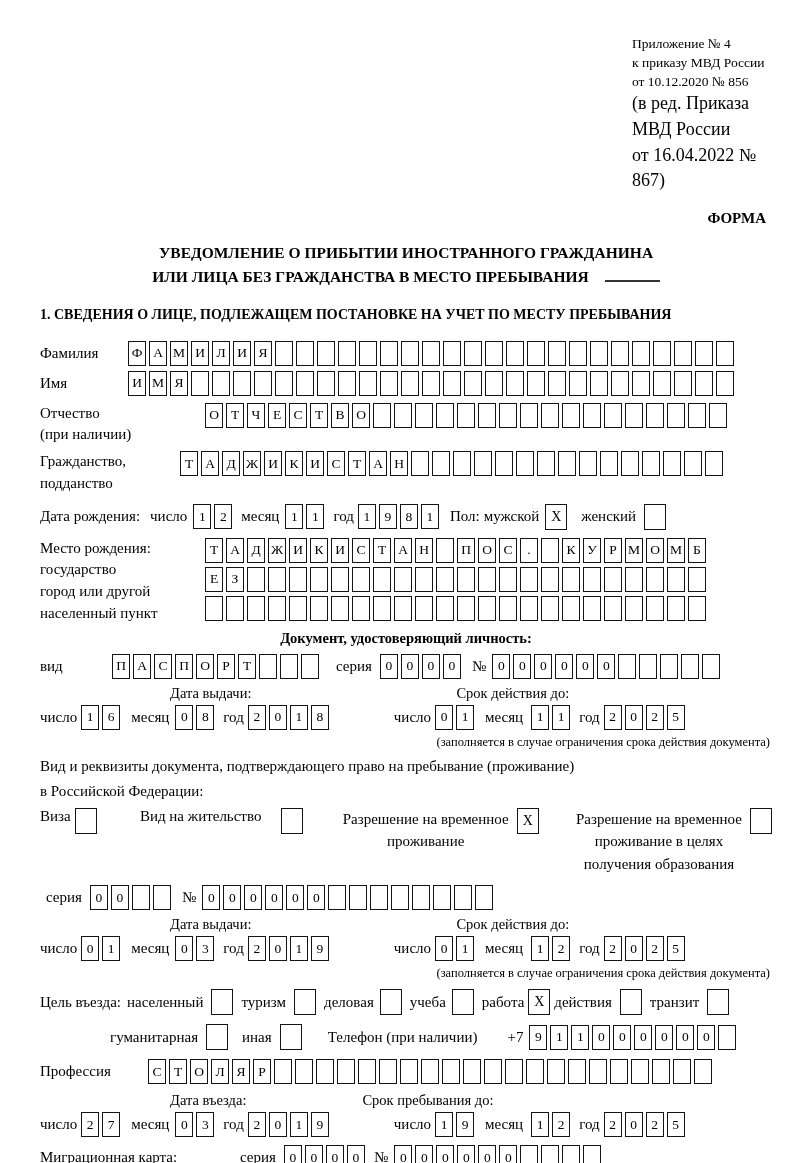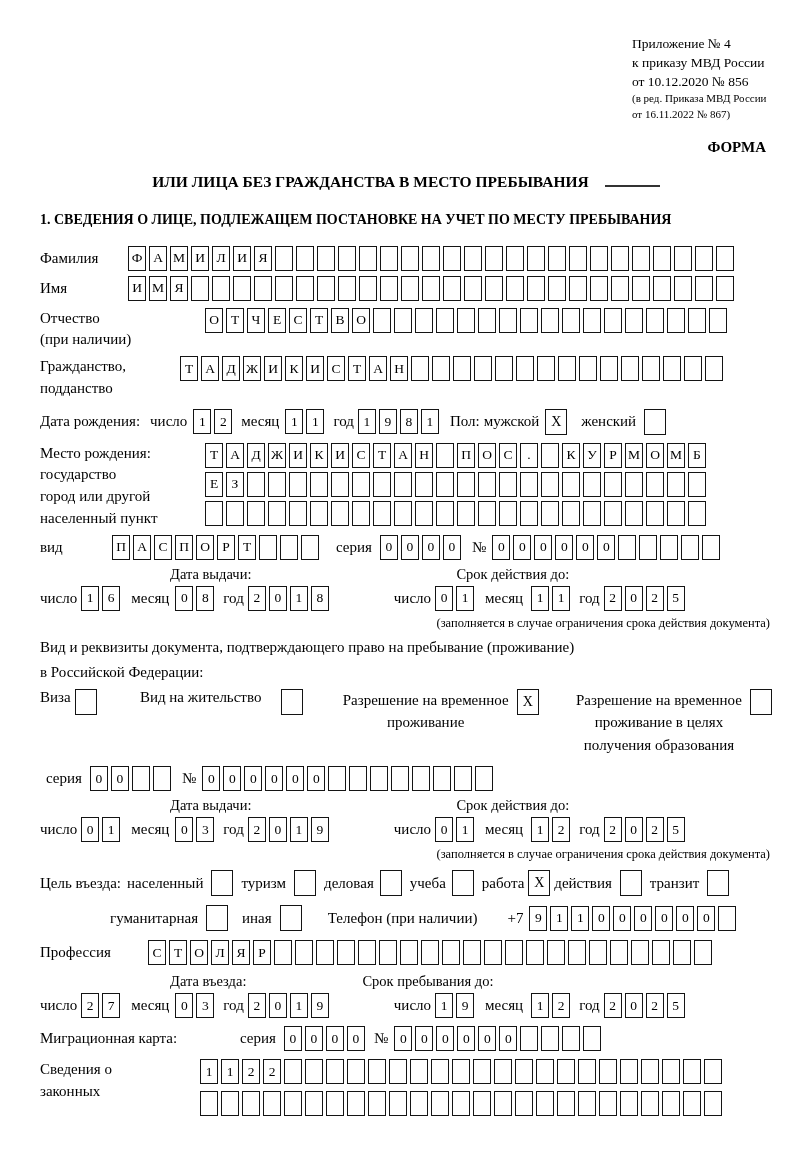--- a/index.html
+++ b/index.html
@@ -2,21 +2,21 @@
 <html><head>
 <meta charset="utf-8">
 <style>
   html,body{margin:0;padding:0;background:#fff;}
   body{width:800px;height:1163px;overflow:hidden;color:#000;
        font-family:"Liberation Serif","DejaVu Serif",serif;font-size:15px;}
   .page{padding:34px 28px 0 40px;}
 
   
   .annex{margin-left:592px;font-size:13.5px;line-height:1.42;}
-  .annex .small{font-size:11px;}
+  .annex .small{font-size:18px;}
   .forma{text-align:right;font-weight:bold;margin:16px 6px 14px 0;font-size:15px;}
 
   .title{text-align:center;font-weight:bold;font-size:15.5px;line-height:1.55;margin-bottom:18px;}
   .uline{display:inline-block;width:55px;border-bottom:2px solid #333;margin-left:16px;}
   .sect{font-weight:bold;font-size:14px;margin:0 0 18px 0;}
 
   .row{display:flex;align-items:center;margin-bottom:5px;}
   .row.top{align-items:flex-start;}
   .cells{display:inline-flex;flex-wrap:nowrap;}
   .cell{box-sizing:border-box;width:18px;height:25px;margin-right:3px;
@@ -40,25 +40,26 @@
 </head>
 <body>
 
 <div class="page">
 
   <div class="annex">
     <div>Приложение № 4</div>
     <div>к приказу МВД России</div>
     <div>от 10.12.2020 № 856</div>
     <div class="small">(в ред. Приказа МВД России</div>
-    <div class="small">от 16.11.2022 № 867)</div>
+    <div class="small">от 16.04.2022 № 867)</div>
   </div>
   <div class="forma">ФОРМА</div>
 
   <div class="title">
+    <div>УВЕДОМЛЕНИЕ О ПРИБЫТИИ ИНОСТРАННОГО ГРАЖДАНИНА</div>
     <div><span>ИЛИ ЛИЦА БЕЗ ГРАЖДАНСТВА В МЕСТО ПРЕБЫВАНИЯ</span><span class="uline"></span></div>
   </div>
 
   <div class="sect">1. СВЕДЕНИЯ О ЛИЦЕ, ПОДЛЕЖАЩЕМ ПОСТАНОВКЕ НА УЧЕТ ПО МЕСТУ ПРЕБЫВАНИЯ</div>
 
   <div class="row">
     <span class="lbl" style="width:88px;">Фамилия</span>
     <span class="cells">
         <span class="cell">Ф</span>
         <span class="cell">А</span>
@@ -310,20 +311,21 @@
             <span class="cell"></span>
             <span class="cell"></span>
             <span class="cell"></span>
             <span class="cell"></span>
             <span class="cell"></span>
           </span>
         </div>
     </span>
   </div>
 
+  <div class="center-bold">Документ, удостоверяющий личность:</div>
 
   <div class="row">
     <span class="lbl" style="width:72px;">вид</span>
     <span class="cells gap14">
         <span class="cell">П</span>
         <span class="cell">А</span>
         <span class="cell">С</span>
         <span class="cell">П</span>
         <span class="cell">О</span>
         <span class="cell">Р</span>

